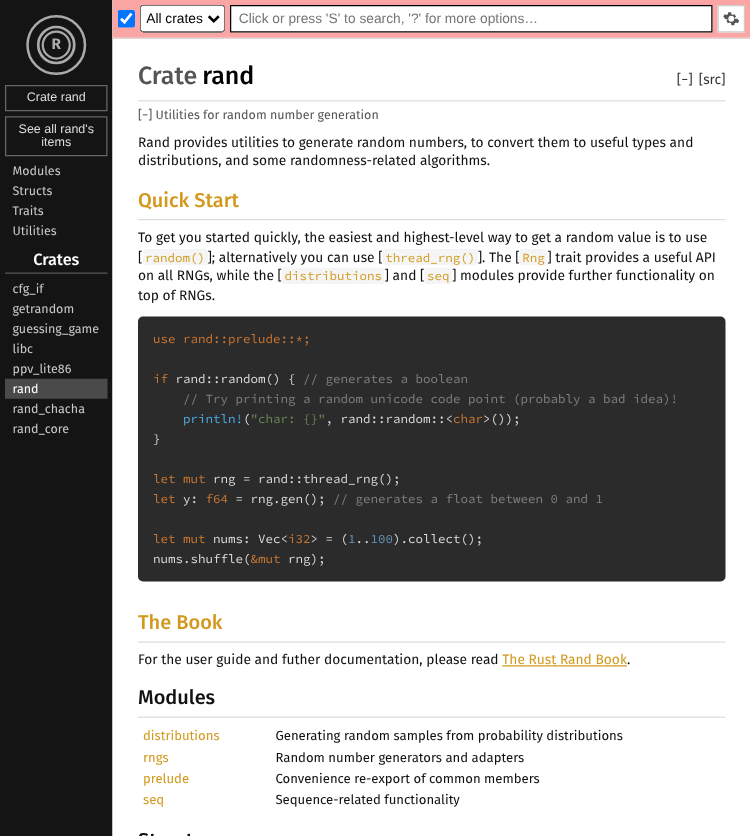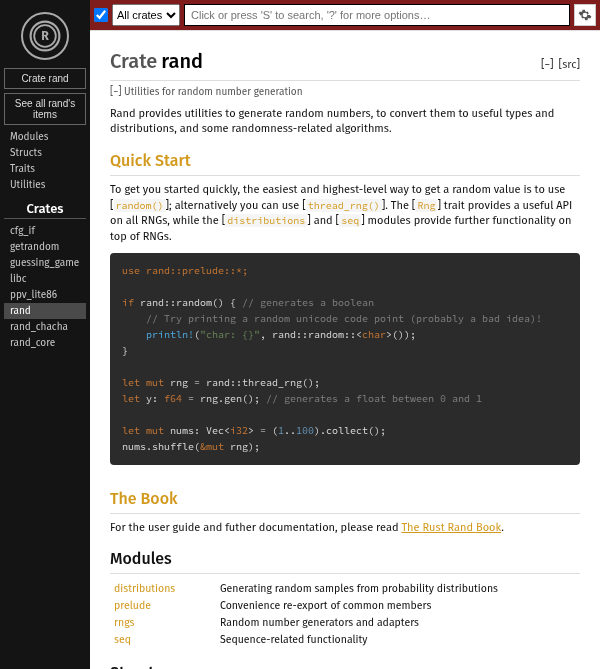--- a/index.html
+++ b/index.html
@@ -47,21 +47,21 @@
     padding: 2px 6px; font-size: 10px;
   }
   .crate-item.current { background: #4a4a4a; color: #fff; }
   .main {
     flex: 1; overflow: hidden; background: #fff;
     display: flex; flex-direction: column;
   }
   .topbar {
     display: flex; align-items: center; gap: 4px;
     padding: 4px; border-bottom: 1px solid #ddd;
-    background: #7f1d1d;
+    background: #fca5a5;
   }
   .topbar input[type=checkbox] { width: 14px; height: 14px; }
   .scope-select { font-size: 11px; height: 22px; }
   .search {
     flex: 1; height: 22px; font-size: 11px; padding: 0 6px;
     border: 1px solid #000000; background: #fff;
   }
   .gear {
     width: 22px; height: 22px; border: 1px solid #ccc; background: #fff;
     display: flex; align-items: center; justify-content: center; cursor: pointer;
@@ -200,26 +200,26 @@
       </p>
 
       <div class="section-h black">Modules</div>
       <table class="item-table">
         <tbody>
             <tr>
               <td><a href="#" class="mod-link">distributions</a></td>
               <td>Generating random samples from probability distributions</td>
             </tr>
         <tr>
+              <td><a href="#" class="mod-link">rngs</a></td>
+              <td>Random number generators and adapters</td>
+            </tr>
+        <tr>
               <td><a href="#" class="mod-link">prelude</a></td>
               <td>Convenience re-export of common members</td>
-            </tr>
-        <tr>
-              <td><a href="#" class="mod-link">rngs</a></td>
-              <td>Random number generators and adapters</td>
             </tr>
         <tr>
               <td><a href="#" class="mod-link">seq</a></td>
               <td>Sequence-related functionality</td>
             </tr>
       </tbody>
         </table>
 
       <div class="section-h black">Structs</div>
 

